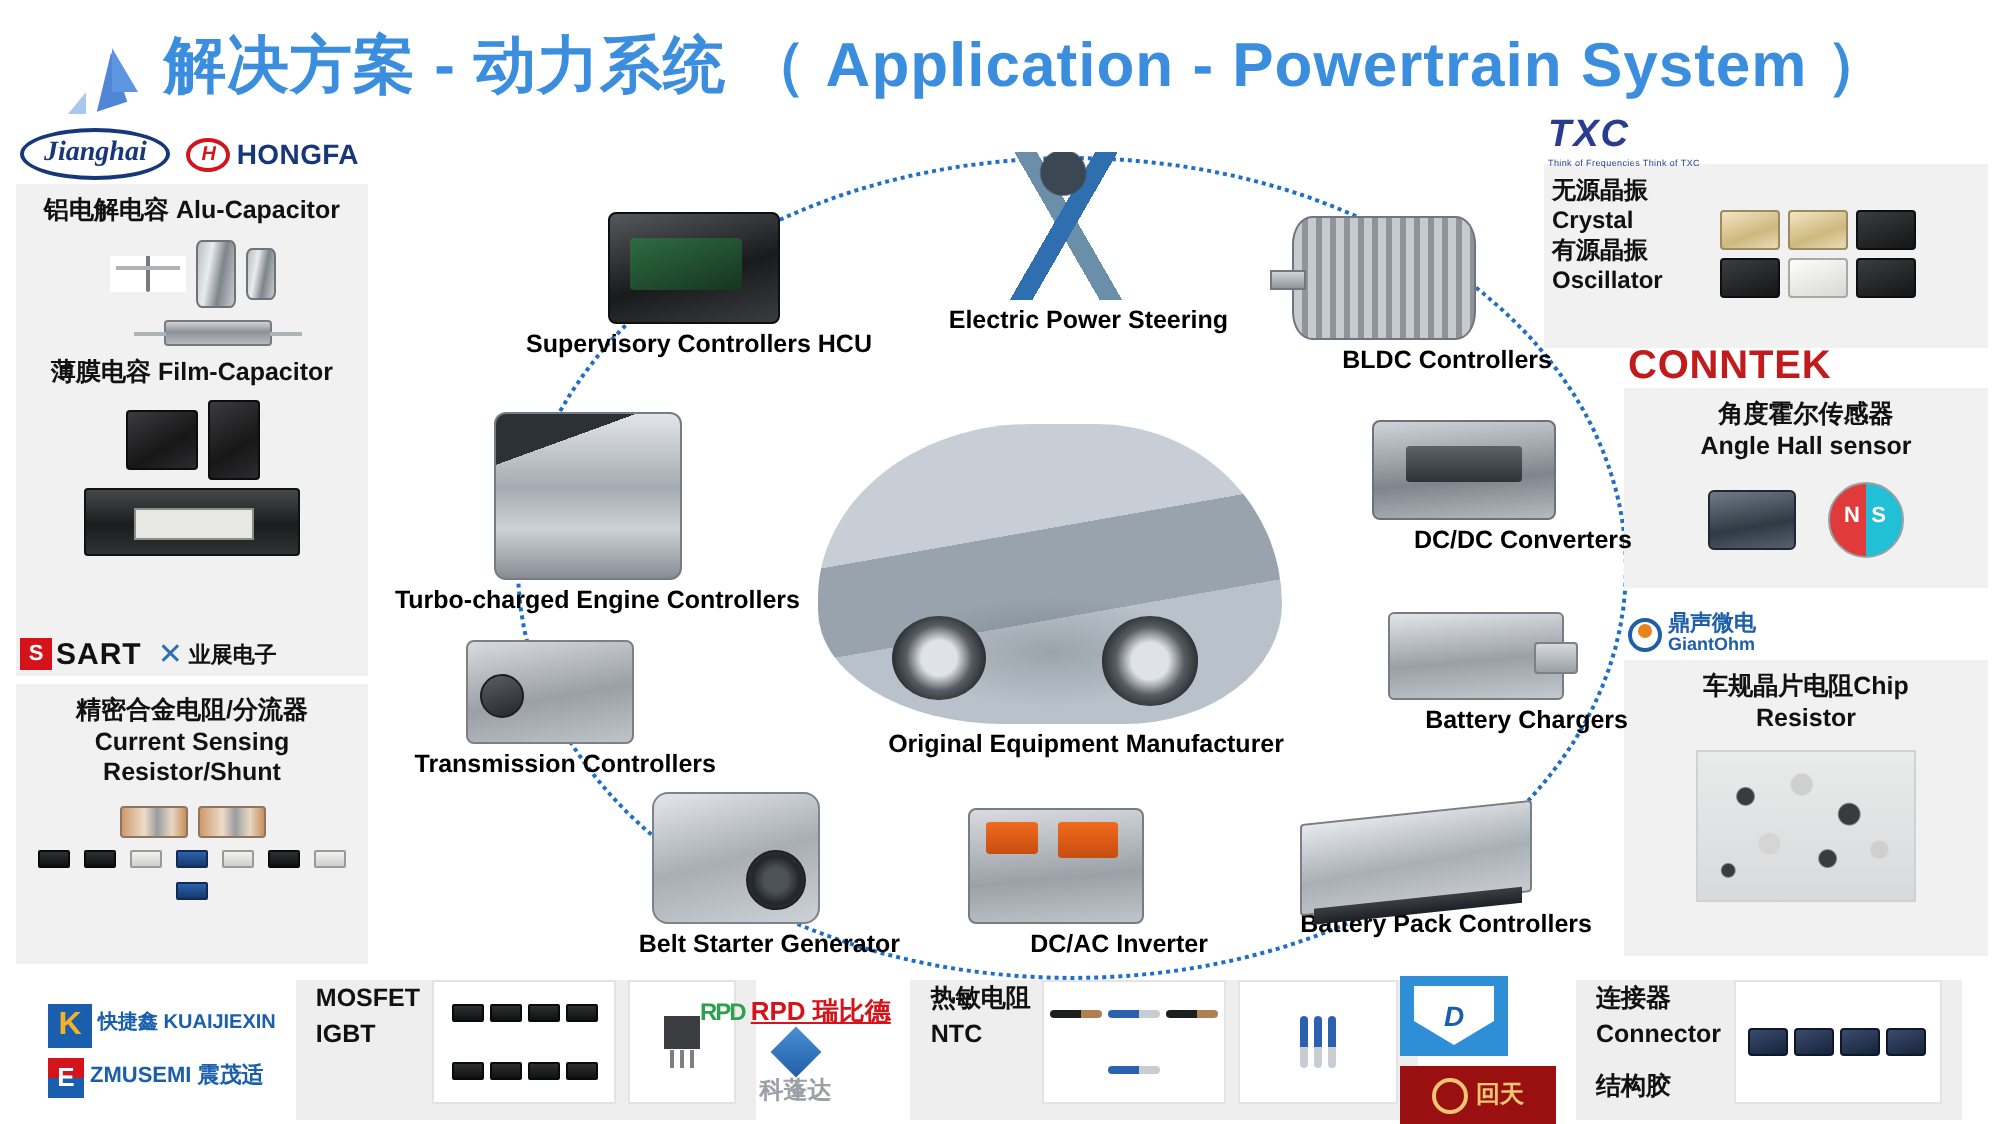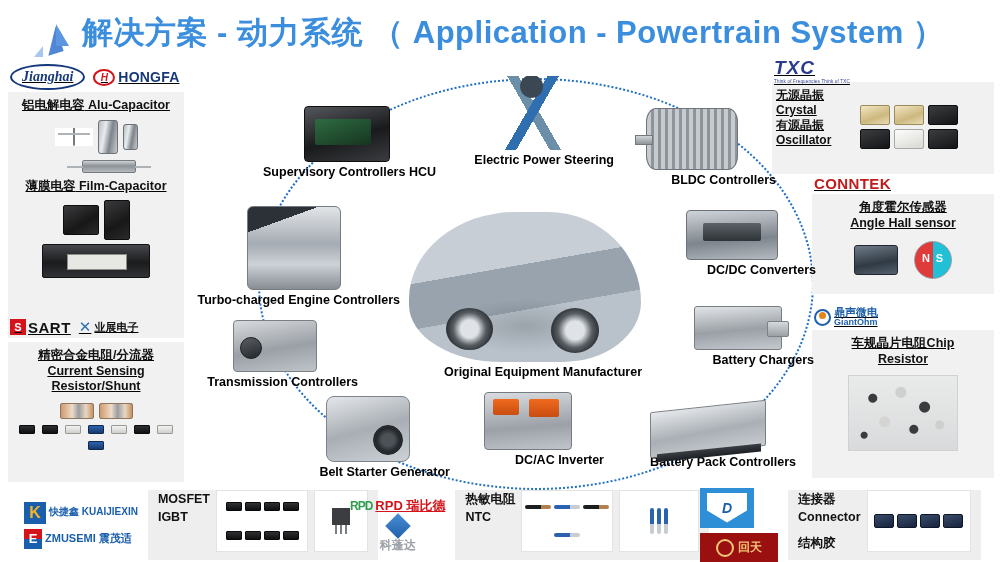--- a/index.html
+++ b/index.html
@@ -41,21 +41,21 @@
   
   .ellipse {
     position: absolute; left: 258px; top: 78px;
     width: 556px; height: 412px;
     border: 2px dotted #1f6fc4;
     border-radius: 50%;
     pointer-events: none;
   }
 
   
-  .panel { position: absolute; text-decoration: underline; }
+  .panel { position: absolute; }
   .panel .logos {
     display: flex; align-items: center; gap: 8px;
     height: 30px; padding-left: 2px;
   }
   .panel .body {
     background: #f1f1f1; padding: 4px 4px 6px 4px;
   }
   .cap-title {
     font-size: 12.5px; font-weight: bold; color: #111;
     text-align: center; line-height: 1.25; padding: 2px 0;
@@ -276,21 +276,21 @@
   .sart-mark {
     width: 16px; height: 16px; background: #d4131a; color:#fff;
     font-size: 11px; font-weight: bold; display:flex; align-items:center; justify-content:center;
   }
   .sart-word { color:#111; font-size: 15px; font-weight: bold; letter-spacing: .5px; }
   .brand-yezhan { display:inline-flex; align-items:center; gap:3px; }
   .yz-mark { color:#2f6fb0; font-size: 15px; font-weight: bold; }
   .yz-word { color:#111; font-size: 11px; font-weight: bold; }
   .brand-txc { color:#2b3b8f; font-size: 19px; font-weight: bold; letter-spacing:1px; font-style: italic; }
   .txc-sub { color:#2b3b8f; font-size: 4.5px; letter-spacing:.2px; }
-  .brand-conntek { color:#c21b1b; font-size: 15px; font-weight: bold; letter-spacing:.4px; }
+  .brand-conntek { color:#c21b1b; font-size: 20px; font-weight: bold; letter-spacing:.4px; }
   .brand-giantohm { display:inline-flex; align-items:center; gap:3px; }
   .go-mark {
     width:17px; height:17px; border-radius:50%;
     border:2px solid #1d5fa8; position:relative;
   }
   .go-mark:after { content:""; position:absolute; left:3px; top:1px; width:7px; height:7px; border-radius:50%; background:#e8821a; }
   .go-cn { color:#1d5fa8; font-size: 11px; font-weight: bold; line-height:1; }
   .go-en { color:#1d5fa8; font-size: 9px; font-weight: bold; line-height:1; }
 
   
@@ -559,21 +559,21 @@
     <div class="lbl">Battery Chargers</div>
   </div>
 
   <div class="node" style="left:286px; top:396px; width:164px;">
     <div class="img-wrap">
         <span class="dev-bsg"></span>
       </div>
     <div class="lbl">Belt Starter Generator</div>
   </div>
 
-  <div class="node" style="left:452px; top:392px; width:152px;">
+  <div class="node" style="left:452px; top:404px; width:152px;">
     <div class="img-wrap">
         <span class="dev-inverter"></span>
       </div>
     <div class="lbl">DC/AC  Inverter</div>
   </div>
 
   <div class="node" style="left:620px; top:406px; width:176px;">
     <div class="img-wrap">
         <span class="dev-battpack"></span>
       </div>

